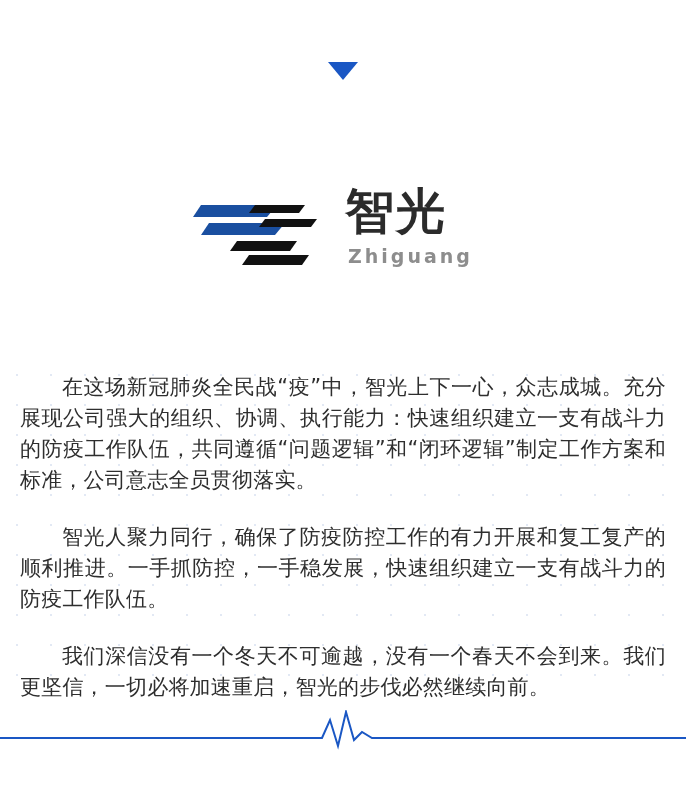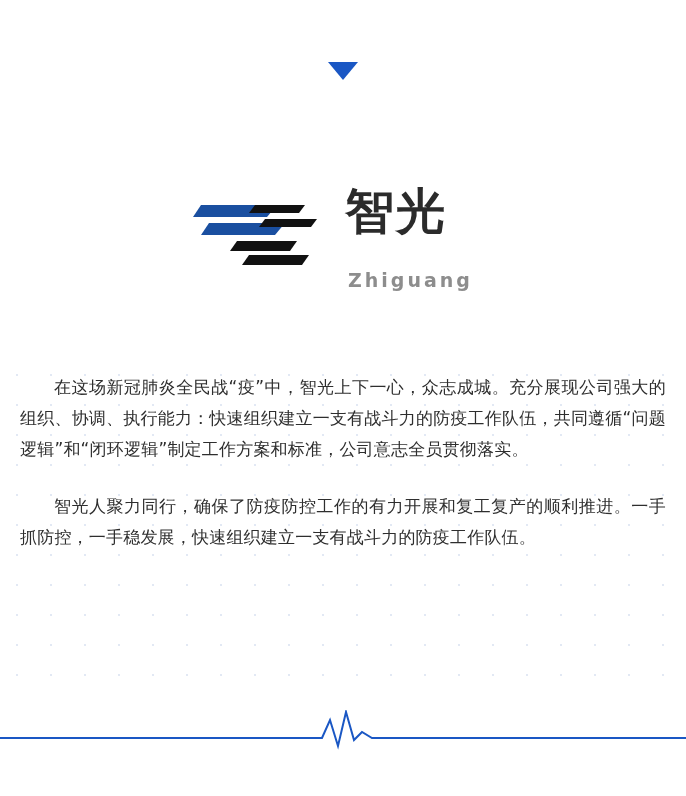--- a/index.html
+++ b/index.html
@@ -74,33 +74,32 @@
   .logo-en {
     position: absolute;
     left: 155px;
     top: 62px;
     font-family: "DejaVu Sans", "Liberation Sans", sans-serif;
     font-size: 19px;
     font-weight: 700;
     color: #8d8d8d;
     letter-spacing: 3px;
     line-height: 1;
-    margin-top: 24px;
   }
 
   .body-copy {
     position: absolute;
     top: 372px;
     left: 20px;
     width: 646px;
   }
   .body-copy p {
     margin: 0 0 26px 0;
     font-family: "DejaVu Sans", "Liberation Sans", sans-serif;
-    font-size: 17px;
+    font-size: 21px;
     line-height: 31px;
     color: #2e2e2e;
     text-indent: 2em;
     text-align: justify;
     letter-spacing: 0.2px;
   }
 
   .footer-wave {
     position: absolute;
     left: 0;
@@ -140,20 +139,21 @@
         </svg>
       </div>
       <div class="logo-cn">智光</div>
       <div class="logo-en">Zhiguang</div>
     </div>
   </div>
 
   <div class="body-copy">
     <p>在这场新冠肺炎全民战“疫”中，智光上下一心，众志成城。充分展现公司强大的组织、协调、执行能力：快速组织建立一支有战斗力的防疫工作队伍，共同遵循“问题逻辑”和“闭环逻辑”制定工作方案和标准，公司意志全员贯彻落实。</p>
     <p>智光人聚力同行，确保了防疫防控工作的有力开展和复工复产的顺利推进。一手抓防控，一手稳发展，快速组织建立一支有战斗力的防疫工作队伍。</p>
+    <p>我们深信没有一个冬天不可逾越，没有一个春天不会到来。我们更坚信，一切必将加速重启，智光的步伐必然继续向前。</p>
   </div>
 
   <div class="footer-wave">
     <svg width="686" height="40" viewBox="0 0 686 40" aria-hidden="true">
       <path d="M0,28 L300,28 L322,28 L330,10 L338,36 L346,2 L354,30 L362,22 L372,28 L686,28" fill="none" stroke="#1a57c4" stroke-width="2"></path>
     </svg>
   </div>
 
 </div>
 

